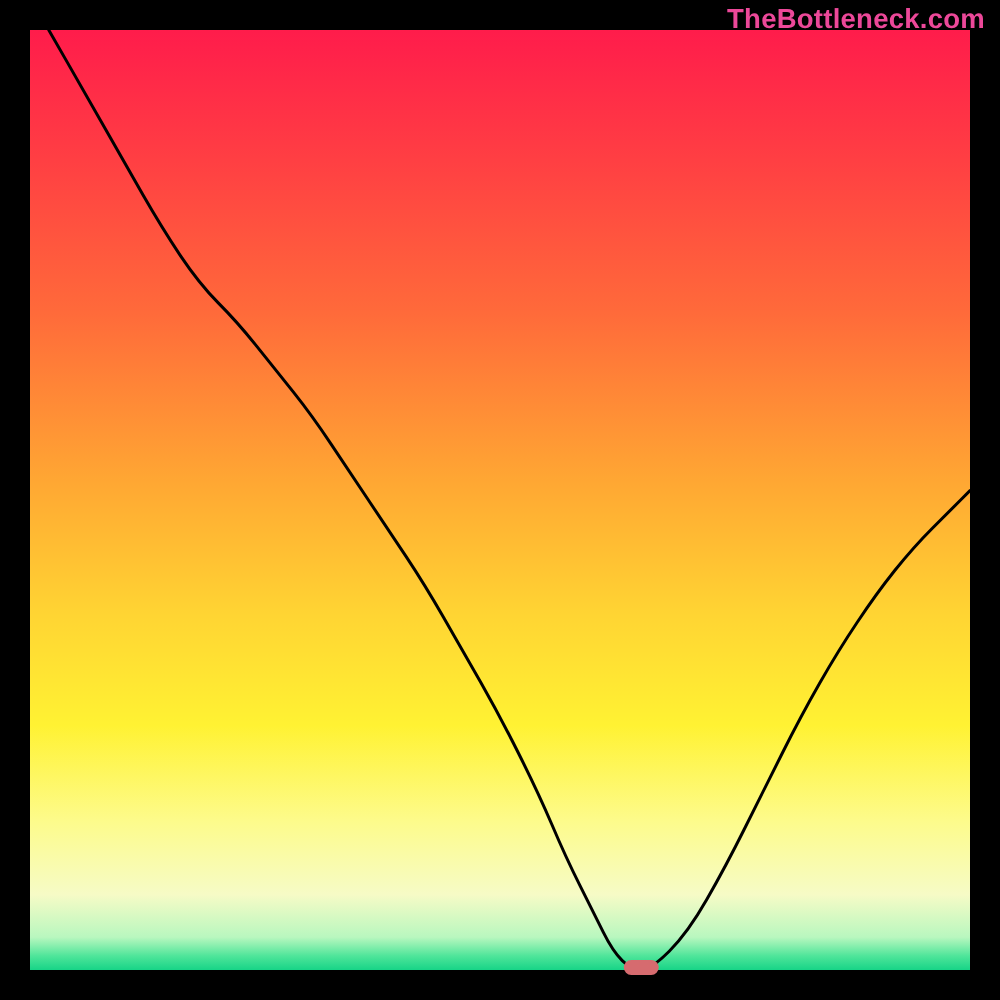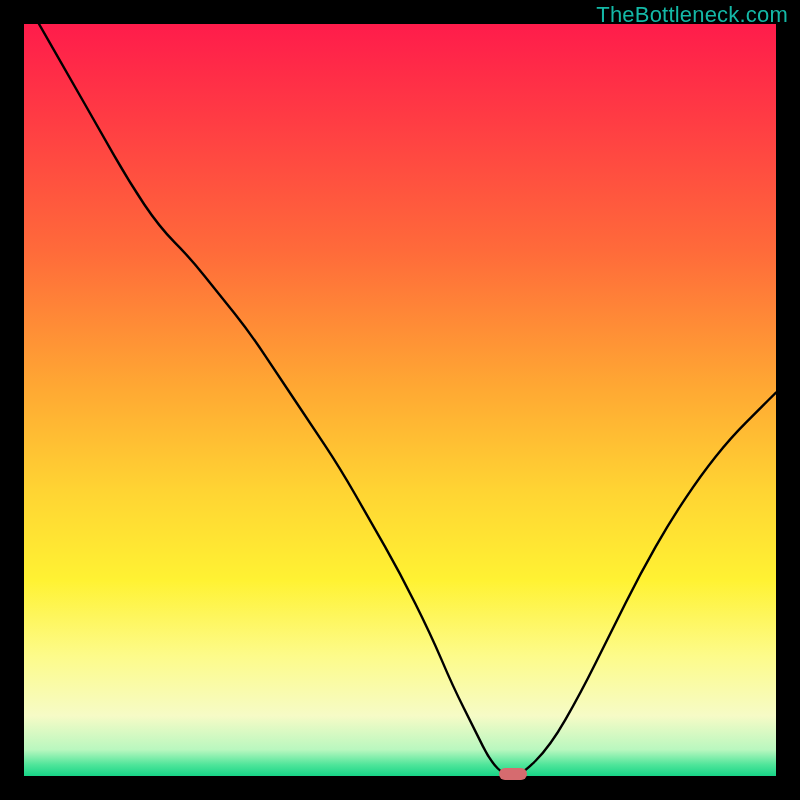--- a/index.html
+++ b/index.html
@@ -8,23 +8,23 @@
     width: 800px;
     height: 800px;
     background: #000;
     position: relative;
     font-family: Arial, Helvetica, sans-serif;
   }
   .watermark {
     position: absolute;
     top: 2px;
     right: 12px;
-    color: #14b8a6;
+    color: #ec4899;
     font-size: 22px;
-    font-weight: 400;
+    font-weight: 700;
     letter-spacing: 0.2px;
     z-index: 10;
   }
   .frame {
     position: absolute;
     left: 24px;
     top: 24px;
     width: 752px;
     height: 752px;
     background: #000;

